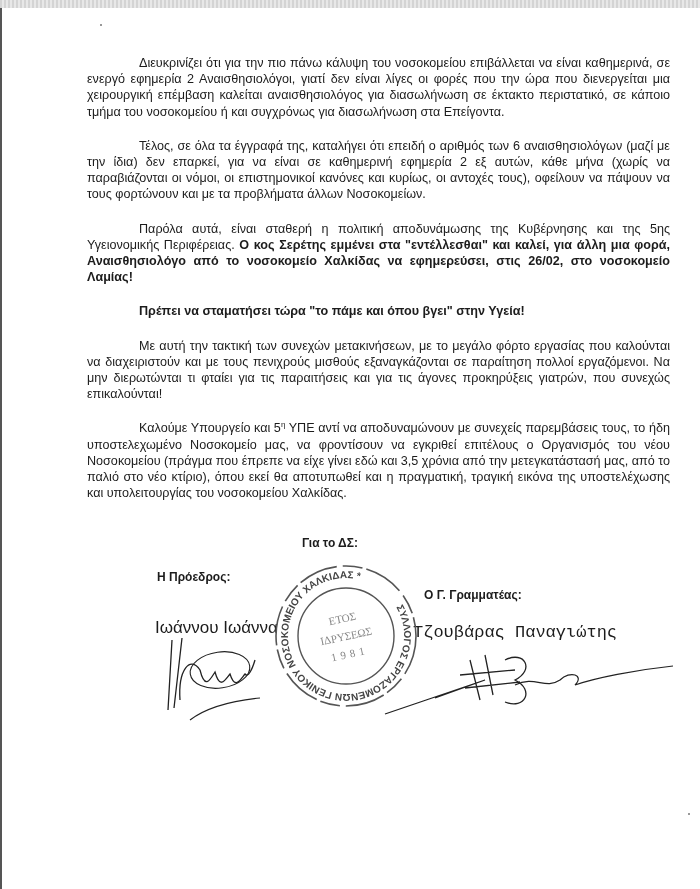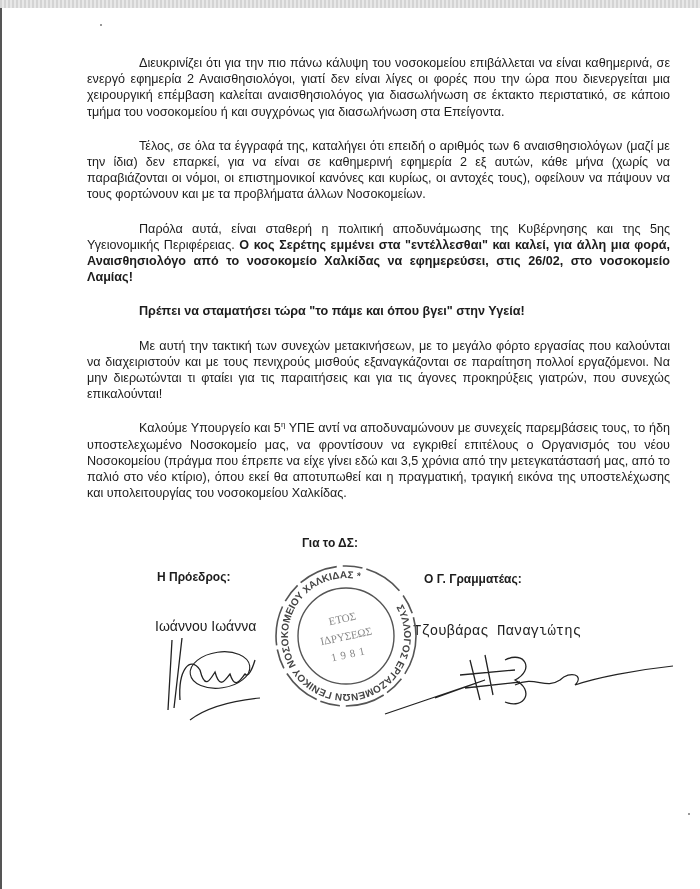--- a/index.html
+++ b/index.html
@@ -18,21 +18,21 @@
   }
   .speck { position: absolute; width: 2px; height: 2px; background: #999; }
   .body-text {
     position: absolute; left: 87px; top: 37px; width: 583px;
     font-size: 12.6px; line-height: 16.2px; text-align: justify;
   }
   .body-text p { margin: 0; text-indent: 0; }
   .body-text p.ind { text-indent: 52px; margin-top: 18px; }
   .b { font-weight: bold; }
   sup { font-size: 8px; line-height: 0; }
-  .sig-block { position: absolute; font-size: 14px; }
+  .sig-block { position: absolute; font-size: 17px; }
   .hdr { font-weight: bold; font-size: 12px; }
   .stamp { position: absolute; left: 272px; top: 562px; width: 148px; height: 148px; }
   .sig { position: absolute; }
 </style>
 </head>
 <body>
 
 <div class="top-strip"></div>
 <div class="left-edge"></div>
 <div class="speck" style="left:100px;top:24px;"></div>
@@ -45,21 +45,21 @@
     <p class="ind"><span class="b">Πρέπει να σταματήσει τώρα "το πάμε και όπου βγει" στην Υγεία!</span></p>
     <p class="ind"><span>Με αυτή την τακτική των συνεχών μετακινήσεων, με το μεγάλο φόρτο εργασίας που καλούνται να διαχειριστούν και με τους πενιχρούς μισθούς εξαναγκάζονται σε παραίτηση πολλοί εργαζόμενοι. Να μην διερωτώνται τι φταίει για τις παραιτήσεις και για τις άγονες προκηρύξεις γιατρών, που συνεχώς επικαλούνται!</span></p>
     <p class="ind"><span>Καλούμε Υπουργείο και 5</span><sup>η</sup><span> ΥΠΕ αντί να αποδυναμώνουν με συνεχείς παρεμβάσεις τους, το ήδη υποστελεχωμένο Νοσοκομείο μας, να φροντίσουν να εγκριθεί επιτέλους ο Οργανισμός του νέου Νοσοκομείου (πράγμα που έπρεπε να είχε γίνει εδώ και 3,5 χρόνια από την μετεγκατάστασή μας, από το παλιό στο νέο κτίριο), όπου εκεί θα αποτυπωθεί και η πραγματική, τραγική εικόνα της υποστελέχωσης και υπολειτουργίας του νοσοκομείου Χαλκίδας.</span></p>
   </div>
 
 <div class="sig-block hdr" style="left:302px;top:536px;">Για το ΔΣ:</div>
 
 <div class="sig-block hdr" style="left:157px;top:570px;">Η Πρόεδρος:</div>
 <div class="sig-block" style="left:155px;top:618px;">Ιωάννου Ιωάννα</div>
 
-<div class="sig-block hdr" style="left:424px;top:572px;">Ο Γ. Γραμματέας:</div>
+<div class="sig-block hdr" style="left:424px;top:588px;">Ο Γ. Γραμματέας:</div>
 <div class="sig-block" style="left:413px;top:623px;font-family:Liberation Mono, monospace;">Τζουβάρας Παναγιώτης</div>
 
 <svg class="stamp" viewBox="0 0 148 148">
   <defs>
     <path id="ringpath" d="M74,74 m-58,0 a58,58 0 1,1 116,0 a58,58 0 1,1 -116,0"></path>
   </defs>
   <circle cx="74" cy="74" r="70" fill="none" stroke="#555" stroke-width="1.6" stroke-dasharray="40 6 20 4"></circle>
   <circle cx="74" cy="74" r="48" fill="none" stroke="#555" stroke-width="1.4"></circle>
   <text font-size="10" font-weight="bold" fill="#444" font-family="Liberation Sans, sans-serif" transform="rotate(150 74 74)">
     <textPath href="#ringpath" id="stamp-ring-tp">ΣΥΛΛΟΓΟΣ ΕΡΓΑΖΟΜΕΝΩΝ ΓΕΝΙΚΟΥ ΝΟΣΟΚΟΜΕΙΟΥ ΧΑΛΚΙΔΑΣ *</textPath>

